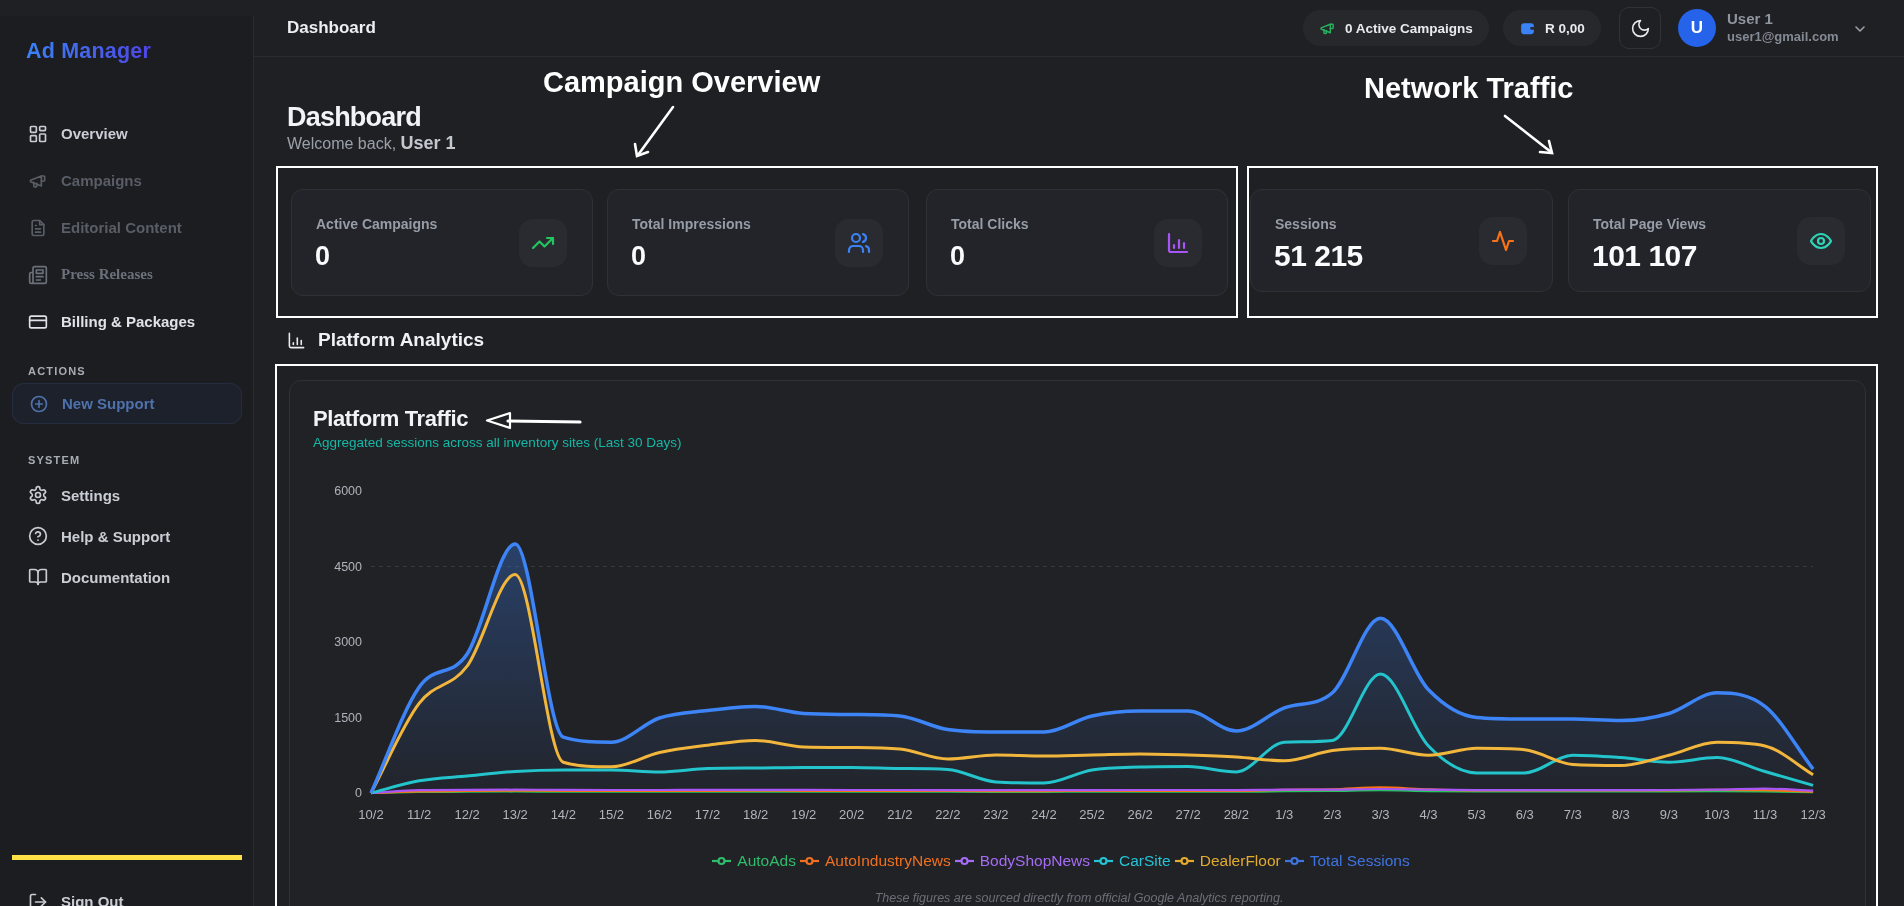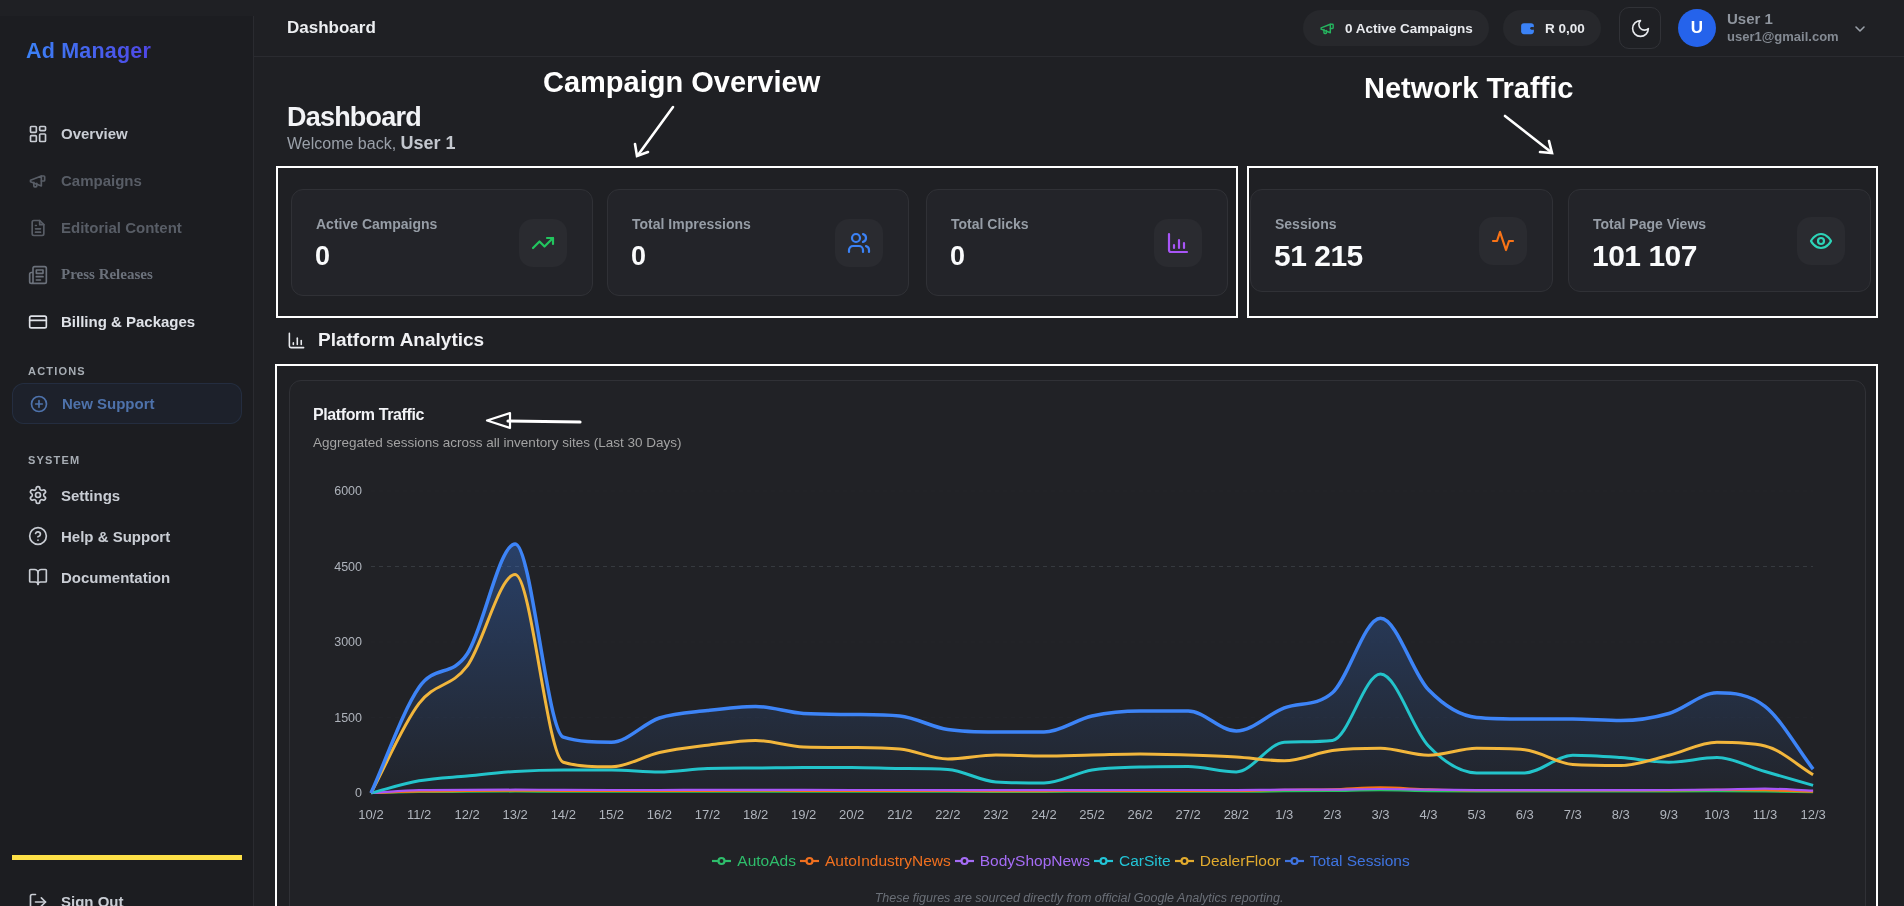--- a/index.html
+++ b/index.html
@@ -33,22 +33,22 @@
 .ann { position:absolute; color:#fff; font-weight:bold; font-size:29px; }
 .wbox { position:absolute; border:2px solid #ffffff; }
 .card { position:absolute; background:#232429; border:1px solid #303136; border-radius:12px; }
 .card .lbl { position:absolute; left:24px; top:26px; font-size:14px; font-weight:bold; color:#969da6; }
 .card .val { position:absolute; left:23px; top:51px; font-size:27px; font-weight:bold; color:#fafbfc; }
 .card .val2 { position:absolute; left:23px; top:49px; font-size:30px; font-weight:bold; letter-spacing:-0.5px; color:#fafbfc; }
 .tile { position:absolute; right:25px; top:50%; margin-top:-24px; width:48px; height:48px; border-radius:14px; background:#2a2b30; display:flex; align-items:center; justify-content:center; }
 .pa-head { position:absolute; left:33px; top:272px; display:flex; align-items:center; color:#f0f1f4; font-size:19px; font-weight:bold; }
 .pa-head svg { margin-right:12px; }
 .chartcard { position:absolute; left:35px; top:323px; width:1577px; height:560px; background:#212226; border:1px solid #303136; border-radius:12px; }
-.ct-title { position:absolute; left:59px; top:349px; font-size:16px; font-weight:bold; letter-spacing:-0.4px; color:#f2f3f6; }
-.ct-sub { position:absolute; left:59px; top:378px; font-size:13.5px; color:#a3a3a3; }
+.ct-title { position:absolute; left:59px; top:349px; font-size:22px; font-weight:bold; letter-spacing:-0.4px; color:#f2f3f6; }
+.ct-sub { position:absolute; left:59px; top:378px; font-size:13.5px; color:#14b8a6; }
 .legend { position:absolute; left:-18px; top:795px; width:1650px; display:flex; justify-content:center; align-items:center; gap:4px; font-size:15.5px; }
 .leg-item { display:flex; align-items:center; gap:6px; }
 .footer-note { position:absolute; left:0; top:834px; width:1650px; text-align:center; font-size:12.5px; font-style:italic; color:#6a6f77; }
 </style>
 </head>
 <body>
 
 <div class="sidebar">
   <div class="logo">Ad Manager</div>
   <div class="nav">

